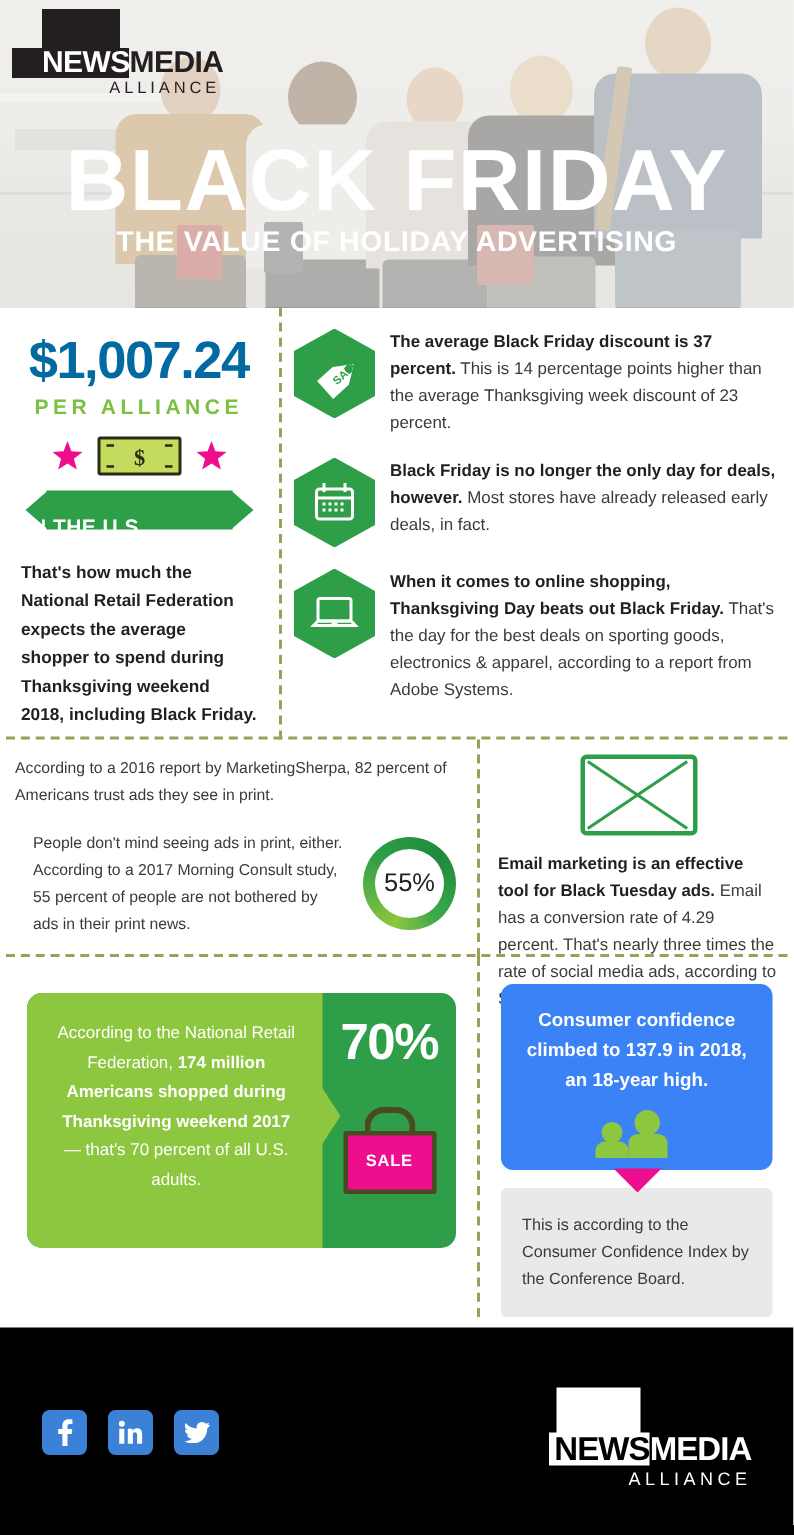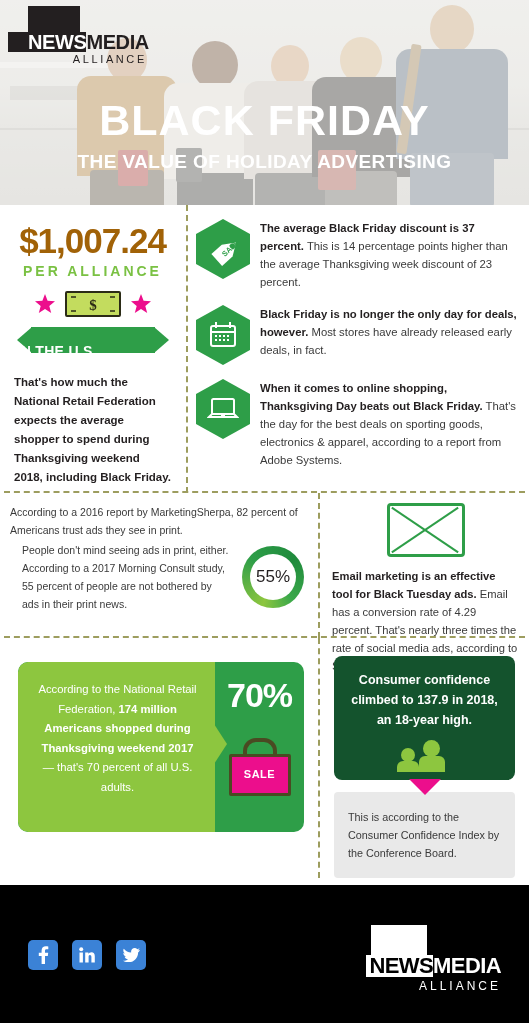--- a/index.html
+++ b/index.html
@@ -20,21 +20,21 @@
   .hero-photo .floorline{position:absolute;left:0;right:0;top:128px;height:2px;background:rgba(160,155,150,.45);}
   .hero-photo .shelf{position:absolute;left:-4px;top:62px;width:120px;height:6px;background:rgba(255,255,255,.55);}
   .hero-photo .shelf2{position:absolute;left:10px;top:86px;width:70px;height:14px;background:rgba(120,116,112,.25);}
   .person{position:absolute;bottom:0;}
   .person .head{position:absolute;left:50%;transform:translateX(-50%);border-radius:50%;}
   .person .body{position:absolute;left:50%;transform:translateX(-50%);border-radius:14px 14px 0 0;}
   .person .legs{position:absolute;left:50%;transform:translateX(-50%);border-radius:4px;}
   .bag{position:absolute;border-radius:2px;}
   .hero-veil{position:absolute;inset:0;background:rgba(244,243,241,.62);}
   .hero-txt{position:absolute;left:0;right:0;top:92px;text-align:center;}
-  .bf-title{font-size:43px;line-height:57px;font-weight:bold;color:#ffffff;letter-spacing:1px;
+  .bf-title{font-size:58px;line-height:57px;font-weight:bold;color:#ffffff;letter-spacing:1px;
     font-family:"Liberation Sans", sans-serif;}
   .bf-sub{font-size:19px;line-height:22px;font-weight:bold;color:#ffffff;letter-spacing:.4px;margin-top:2px;}
 
   
   .logo{position:absolute;left:8px;top:6px;z-index:6;}
   .logo-sq{position:absolute;left:20px;top:0;width:52px;height:46px;background:#231f20;}
   .logo-row{position:relative;padding-top:26px;display:flex;align-items:baseline;}
   .logo-news{font-size:20px;font-weight:bold;color:#ffffff;letter-spacing:-.4px;
      padding-left:20px;background:#231f20;z-index:3;position:relative;line-height:20px;}
   .logo-media{font-size:20px;font-weight:bold;color:#231f20;letter-spacing:-.4px;line-height:20px;}
@@ -42,21 +42,21 @@
      margin-top:1px;padding-right:2px;}
 
   
   .sec{position:relative;}
   .vdash{position:absolute;top:0;bottom:0;width:0;border-left:2px dashed #9d9d5e;}
   .hdash{position:absolute;left:4px;right:4px;height:0;border-top:2px dashed #9d9d5e;}
 
   
   .s1{height:288px;}
   .s1-left{position:absolute;left:0;top:0;width:185px;padding:16px 14px 0 14px;box-sizing:border-box;}
-  .bigmoney{font-size:35px;font-weight:bold;color:#a16207;text-align:center;letter-spacing:-1px;line-height:40px;}
+  .bigmoney{font-size:35px;font-weight:bold;color:#0369a1;text-align:center;letter-spacing:-1px;line-height:40px;}
   .pershopper{font-size:14px;font-weight:bold;color:#7ac143;text-align:center;letter-spacing:3px;margin-top:2px;}
   .moneyrow{display:flex;align-items:center;justify-content:center;gap:9px;margin-top:10px;}
   .ribbon{margin:8px auto 0 auto;width:152px;height:26px;position:relative;}
   .ribbon .mid{position:absolute;left:14px;right:14px;top:0;height:26px;background:#2e9e48;}
   .ribbon .lpt,.ribbon .rpt{position:absolute;top:0;width:0;height:0;border-top:13px solid transparent;border-bottom:13px solid transparent;}
   .ribbon .lpt{left:0;border-right:15px solid #2e9e48;}
   .ribbon .rpt{right:0;border-left:15px solid #2e9e48;}
   .ribbon span{position:absolute;left:0;right:0;top:16px;text-align:left;color:#fff;font-size:14px;font-weight:bold;letter-spacing:.3px;}
   .s1-para{font-size:11.5px;line-height:19px;color:#231f20;font-weight:bold;margin-top:20px;}
 
@@ -100,21 +100,21 @@
   .card70 .rt{flex:1;position:relative;}
   .num70{position:absolute;left:0;right:0;top:14px;text-align:center;font-size:34px;font-weight:bold;color:#fff;letter-spacing:-1px;}
   .sbag{position:absolute;left:50%;transform:translateX(-50%);top:76px;width:62px;height:58px;}
   .sbag .handle{position:absolute;left:50%;transform:translateX(-50%);top:0;width:26px;height:22px;
       border:4px solid #4a4a22;border-bottom:none;border-radius:13px 13px 0 0;}
   .sbag .body{position:absolute;left:0;top:16px;width:62px;height:42px;background:#ec0e8c;
       border:3px solid #4a4a22;box-sizing:border-box;border-radius:2px;}
   .sbag .body span{display:block;text-align:center;color:#fff;font-size:11px;font-weight:bold;margin-top:11px;letter-spacing:.5px;}
 
   .s3-right{position:absolute;left:322px;top:0;right:0;padding:18px 14px 0 12px;box-sizing:border-box;}
-  .pinkcard{position:relative;background:#14532d;border-radius:8px;padding:14px 10px 12px 10px;text-align:center;}
+  .pinkcard{position:relative;background:#3b82f6;border-radius:8px;padding:14px 10px 12px 10px;text-align:center;}
   .pinkcard h4{margin:0;font-size:12.5px;line-height:20px;color:#fff;font-weight:bold;}
   .pinkcard .tail{position:absolute;left:50%;transform:translateX(-50%);bottom:-15px;width:0;height:0;
      border-left:16px solid transparent;border-right:16px solid transparent;border-top:16px solid #ec0e8c;}
   .people{margin:10px auto 0 auto;width:52px;height:28px;position:relative;}
   .people .h{position:absolute;border-radius:50%;background:#8dc63f;}
   .people .t{position:absolute;background:#8dc63f;border-radius:6px 6px 0 0;}
   .graybox{background:#e9e9e9;border-radius:4px;margin-top:12px;padding:16px 14px 16px 14px;}
   .graybox p{margin:0;font-size:10.8px;line-height:18px;color:#3a3a3a;}
 
   
@@ -276,21 +276,21 @@
   </div>
 
   <div class="sec s2">
     <div class="hdash" style="top:-2px;"></div>
     <div class="vdash" style="left:318px;"></div>
 
     <div class="s2-left">
       <div class="s2row">
         <div class="s2txt">According to a 2016 report by MarketingSherpa, 82 percent of Americans trust ads they see in print.</div>
       </div>
-      <div class="s2row" style="margin-top:2px;">
+      <div class="s2row" style="margin-top:14px;">
         <div class="s2txt" style="padding-left:12px;">People don't mind seeing ads in print, either. According to a 2017 Morning Consult study, 55 percent of people are not bothered by ads in their print news.</div>
         <div class="circ">
           <span>55%</span>
         </div>
       </div>
     </div>
 
     <div class="s2-right">
       <div class="envelope">
         <i class="a"></i>

